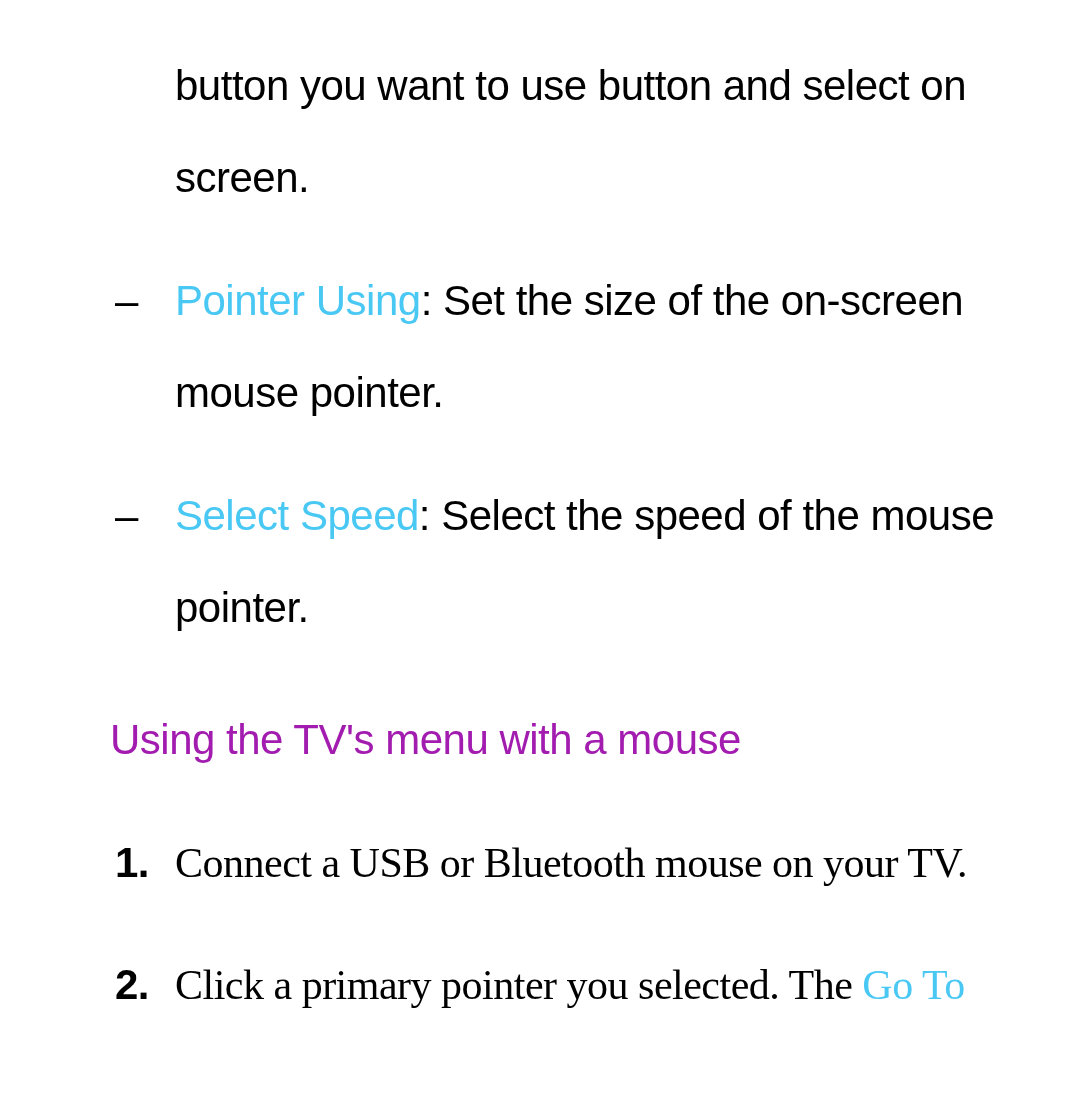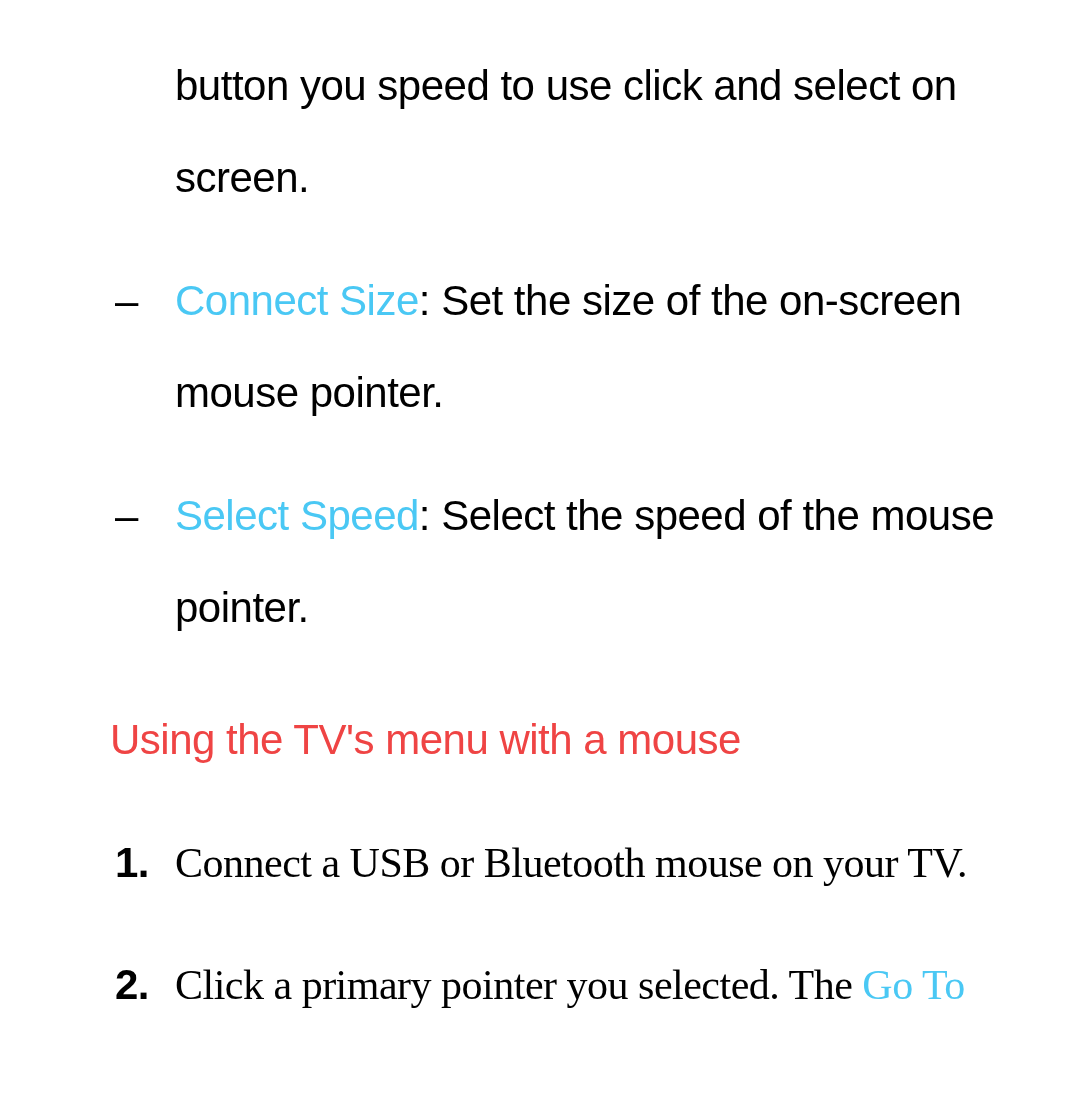--- a/index.html
+++ b/index.html
@@ -30,21 +30,21 @@
       flex: 0 0 60px;
       color: #000000;
     }
     .bullet-body {
       flex: 1;
     }
     .hl-cyan {
       color: #4ac8f4;
     }
     .heading-orange {
-      color: #ef4444;
+      color: #a21caf;
       margin-left: -5px;
       margin-top: 40px;
       margin-bottom: 30px;
     }
     .num-row {
       display: flex;
       margin-bottom: 30px;
     }
     .num-marker {
       flex: 0 0 60px;
@@ -54,26 +54,26 @@
       flex: 1;
       font-family: Liberation Serif, serif;
     }
     .goto {
       color: #4ac8f4;
     }
   </style>
 </head>
 <body>
 
-<div class="continuation">button you speed to use click and select on screen.</div>
+<div class="continuation">button you want to use button and select on screen.</div>
 
 <div class="bullet-row">
   <div class="bullet-marker">–</div>
   <div class="bullet-body">
-    <span class="hl-cyan">Connect Size</span><span>: Set the size of the on-screen mouse pointer.</span>
+    <span class="hl-cyan">Pointer Using</span><span>: Set the size of the on-screen mouse pointer.</span>
   </div>
 </div>
 
 <div class="bullet-row">
   <div class="bullet-marker">–</div>
   <div class="bullet-body">
     <span class="hl-cyan">Select Speed</span><span>: Select the speed of the mouse pointer.</span>
   </div>
 </div>
 

